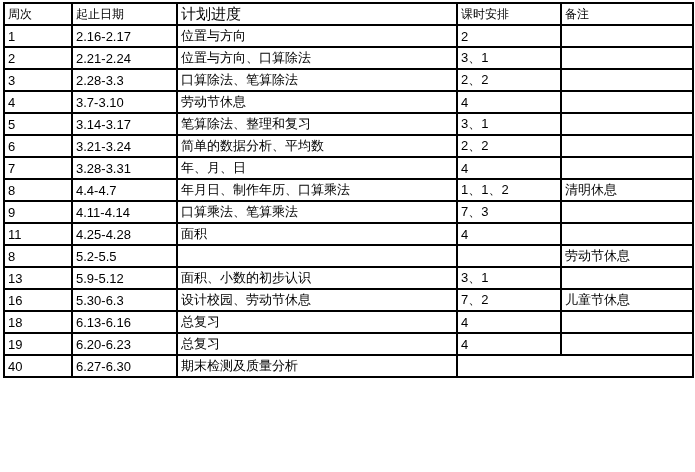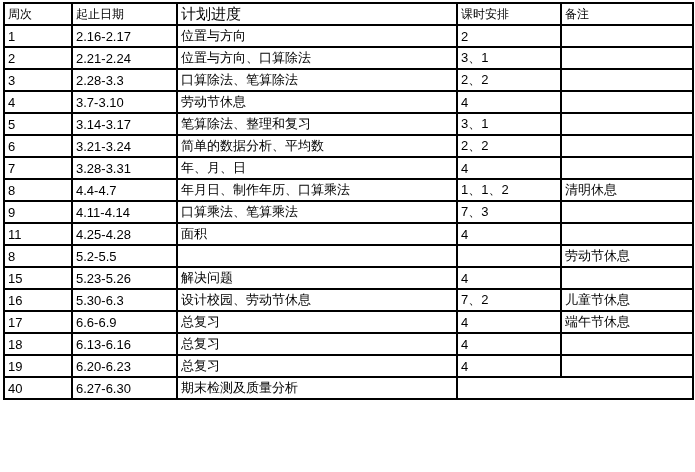--- a/index.html
+++ b/index.html
@@ -143,39 +143,32 @@
           <td></td>
         </tr>
         <tr>
           <td>8</td>
           <td>5.2-5.5</td>
           <td></td>
           <td></td>
           <td>劳动节休息</td>
         </tr>
         <tr>
-          <td>15</td>
-          <td>5.23-5.26</td>
-          <td>解决问题</td>
-          <td>4</td>
+          <td>13</td>
+          <td>5.9-5.12</td>
+          <td>面积、小数的初步认识</td>
+          <td>3、1</td>
           <td></td>
         </tr>
         <tr>
           <td>16</td>
           <td>5.30-6.3</td>
           <td>设计校园、劳动节休息</td>
           <td>7、2</td>
           <td>儿童节休息</td>
-        </tr>
-        <tr>
-          <td>17</td>
-          <td>6.6-6.9</td>
-          <td>总复习</td>
-          <td>4</td>
-          <td>端午节休息</td>
         </tr>
         <tr>
           <td>18</td>
           <td>6.13-6.16</td>
           <td>总复习</td>
           <td>4</td>
           <td></td>
         </tr>
         <tr>
           <td>19</td>

